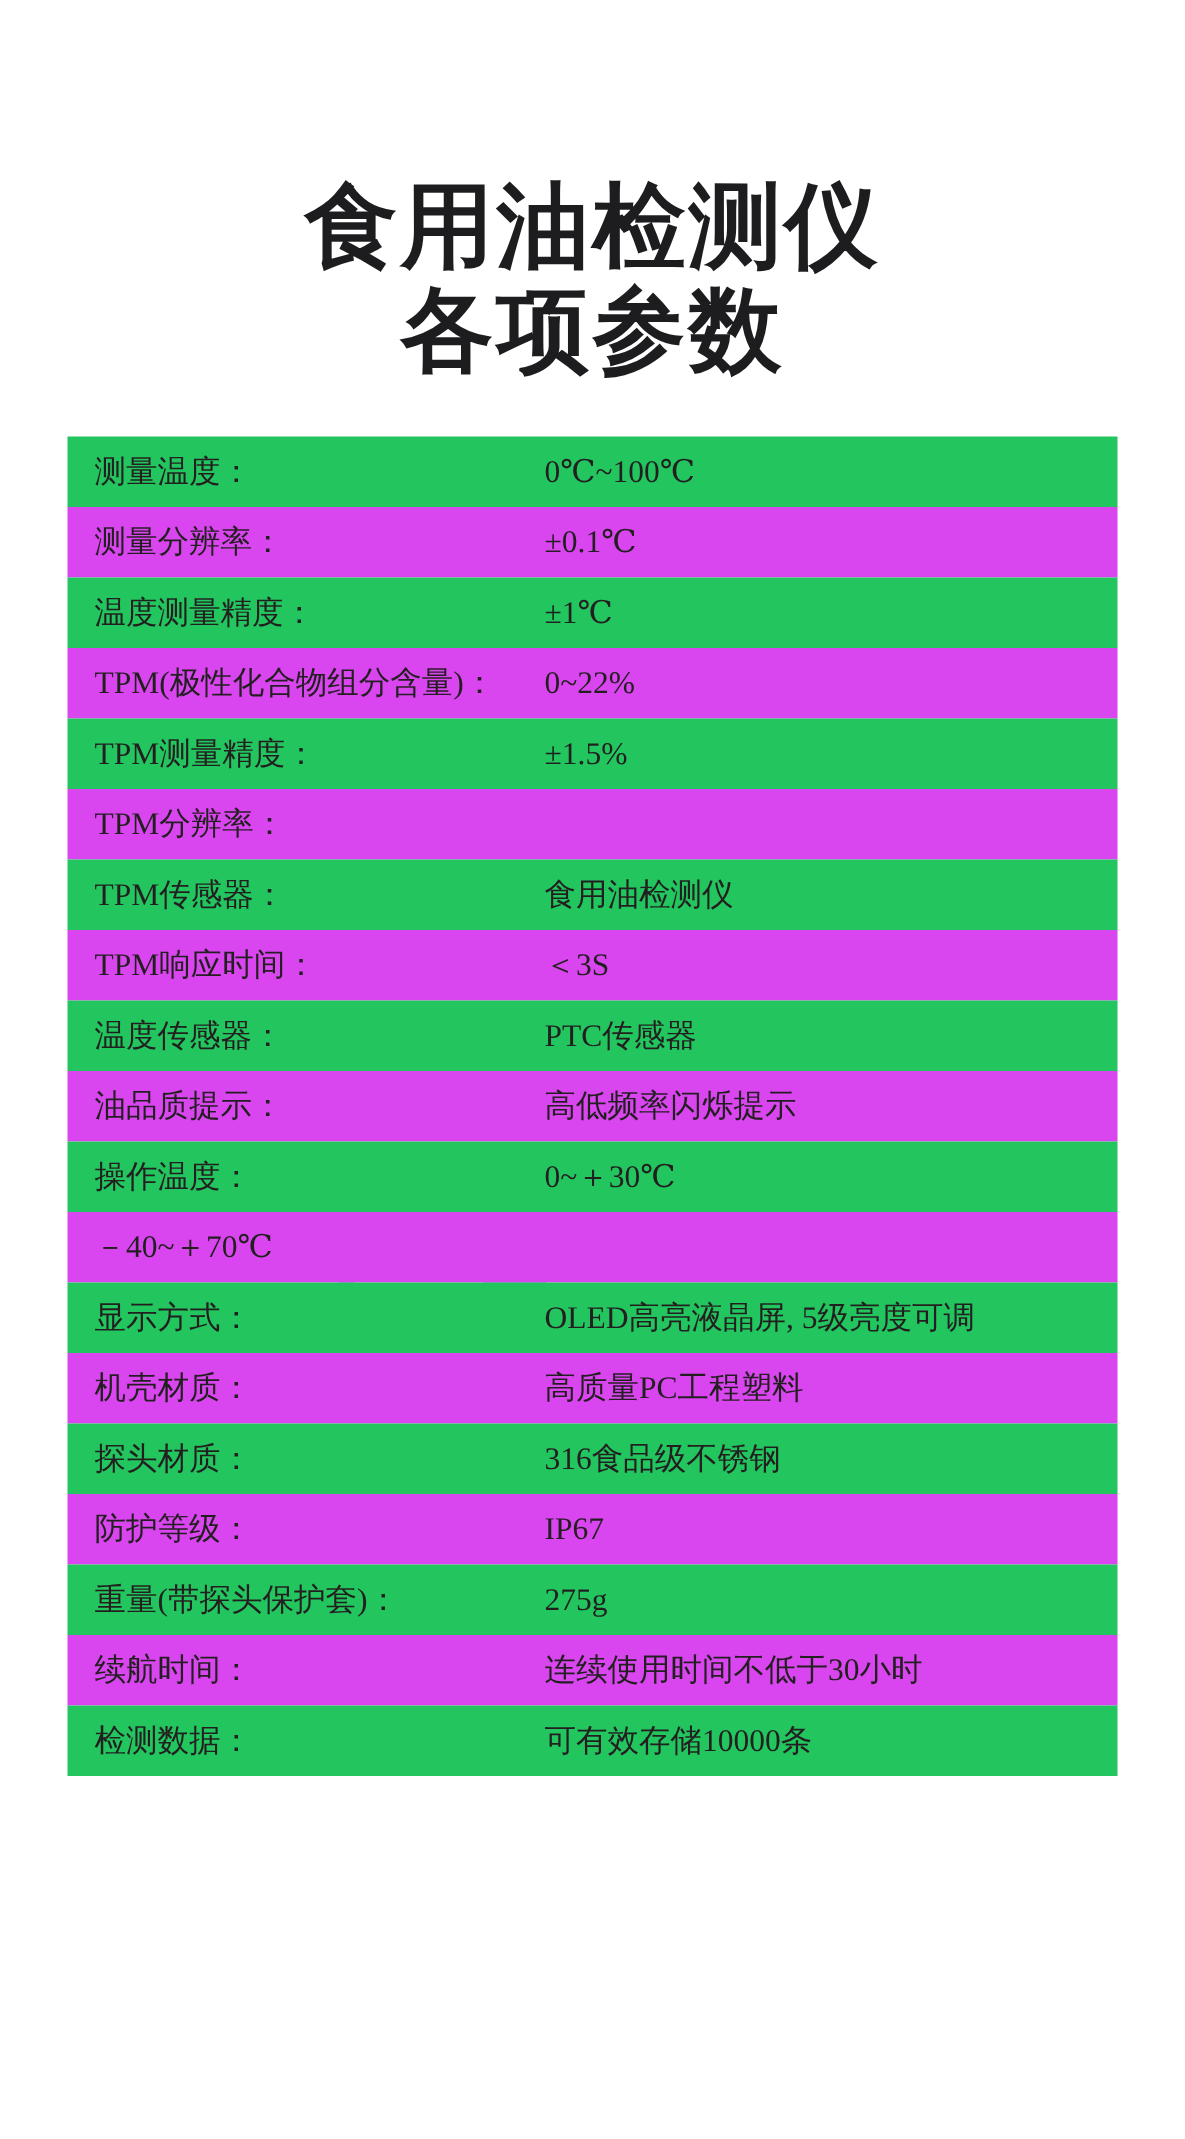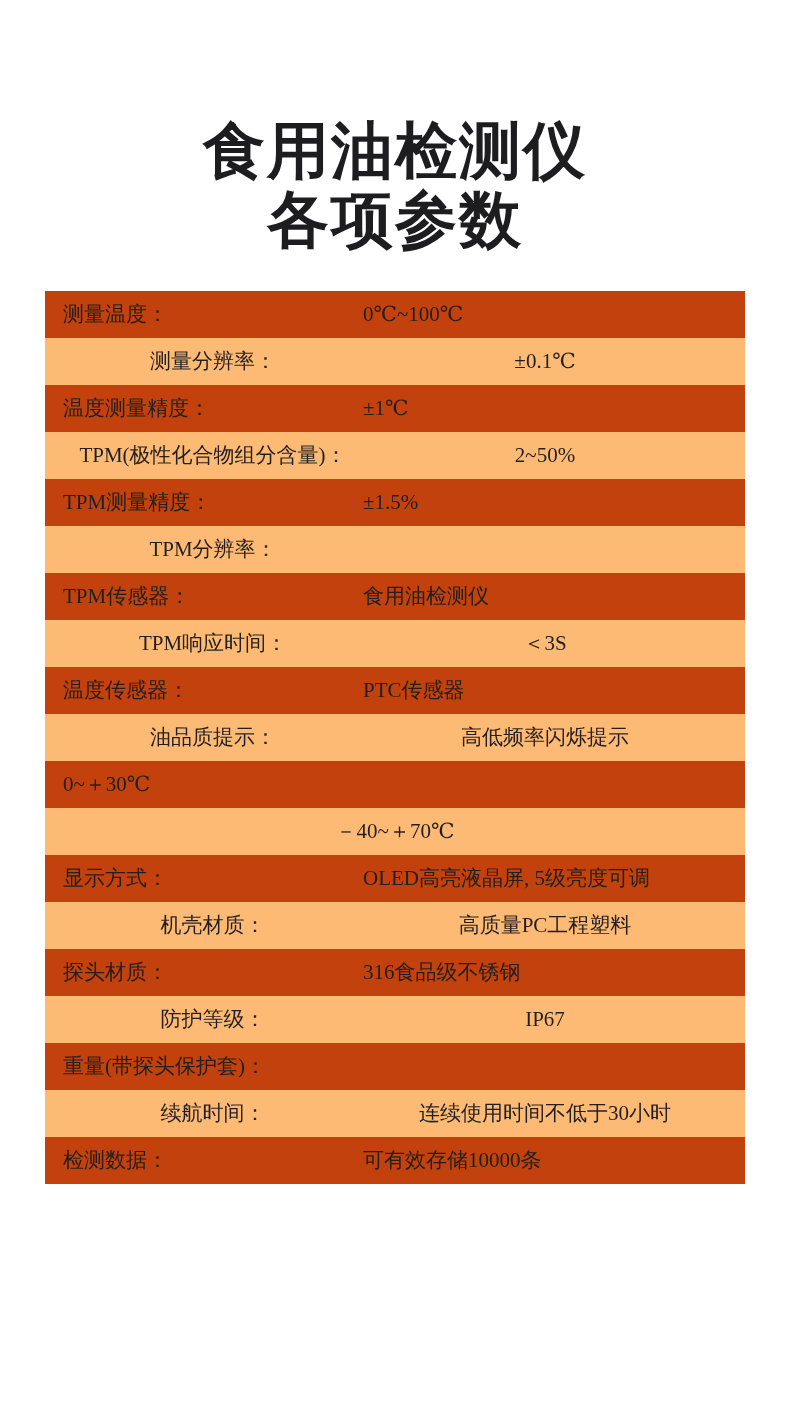--- a/index.html
+++ b/index.html
@@ -77,25 +77,24 @@
     border-collapse: collapse;
   }
   .row {
     display: flex;
     align-items: center;
     height: 47px;
     box-sizing: border-box;
     padding: 0 18px;
   }
   .row.odd {
-    background: #c2410c;
+    background: #22c55e;
   }
   .row.even {
-    background: #fdba74;
-    text-align: center;
+    background: #d946ef;
   }
   .cell-label {
     width: 300px;
     flex: 0 0 300px;
     font-size: 21px;
     color: #231f20;
     white-space: nowrap;
   }
   .cell-value {
     flex: 1 1 auto;
@@ -135,21 +134,21 @@
     <div class="row even">
       <div class="cell-label">测量分辨率：</div>
       <div class="cell-value">±0.1℃</div>
     </div>
     <div class="row odd">
       <div class="cell-label">温度测量精度：</div>
       <div class="cell-value">±1℃</div>
     </div>
     <div class="row even">
       <div class="cell-label">TPM(极性化合物组分含量)：</div>
-      <div class="cell-value">2~50%</div>
+      <div class="cell-value">0~22%</div>
     </div>
     <div class="row odd">
       <div class="cell-label">TPM测量精度：</div>
       <div class="cell-value">±1.5%</div>
     </div>
     <div class="row even">
       <div class="cell-label">TPM分辨率：</div>
     </div>
     <div class="row odd">
       <div class="cell-label">TPM传感器：</div>
@@ -161,20 +160,21 @@
     </div>
     <div class="row odd">
       <div class="cell-label">温度传感器：</div>
       <div class="cell-value">PTC传感器</div>
     </div>
     <div class="row even">
       <div class="cell-label">油品质提示：</div>
       <div class="cell-value">高低频率闪烁提示</div>
     </div>
     <div class="row odd">
+      <div class="cell-label">操作温度：</div>
       <div class="cell-value">0~＋30℃</div>
     </div>
     <div class="row even">
       <div class="cell-value">－40~＋70℃</div>
     </div>
     <div class="row odd">
       <div class="cell-label">显示方式：</div>
       <div class="cell-value">OLED高亮液晶屏, 5级亮度可调</div>
     </div>
     <div class="row even">
@@ -184,20 +184,21 @@
     <div class="row odd">
       <div class="cell-label">探头材质：</div>
       <div class="cell-value">316食品级不锈钢</div>
     </div>
     <div class="row even">
       <div class="cell-label">防护等级：</div>
       <div class="cell-value">IP67</div>
     </div>
     <div class="row odd">
       <div class="cell-label">重量(带探头保护套)：</div>
+      <div class="cell-value">275g</div>
     </div>
     <div class="row even">
       <div class="cell-label">续航时间：</div>
       <div class="cell-value">连续使用时间不低于30小时</div>
     </div>
     <div class="row odd">
       <div class="cell-label">检测数据：</div>
       <div class="cell-value">可有效存储10000条</div>
     </div>
   </div>

